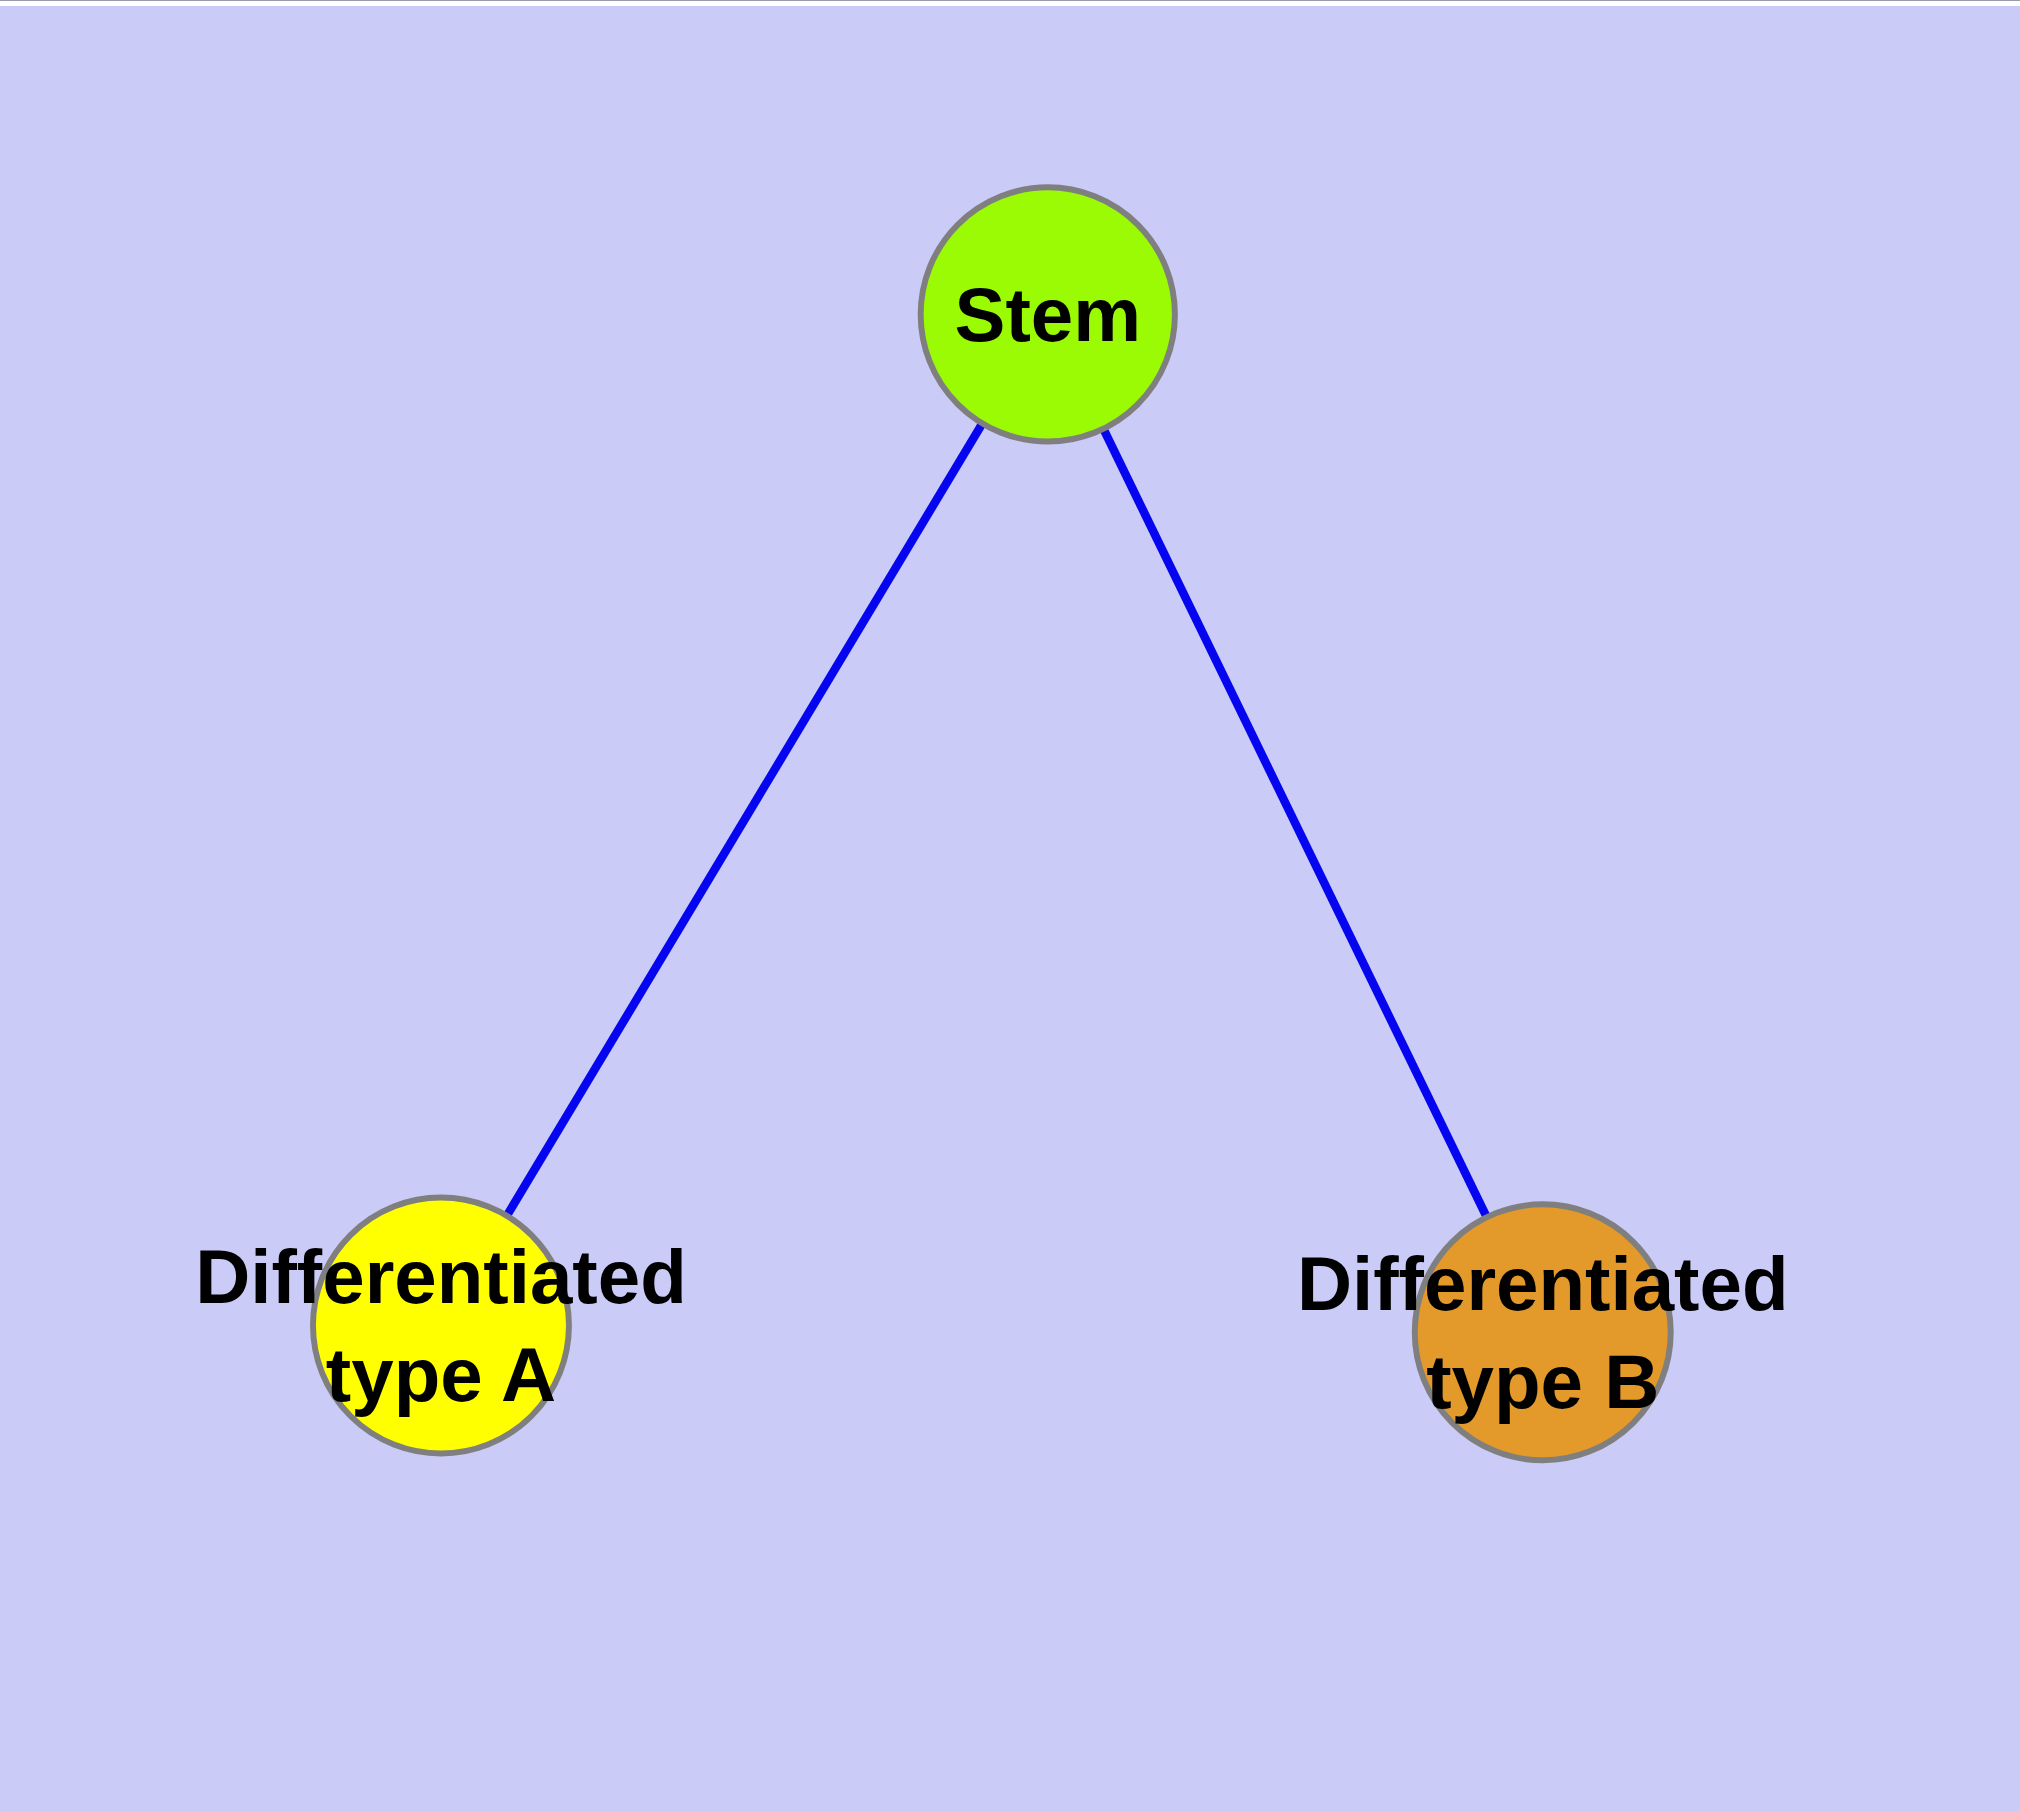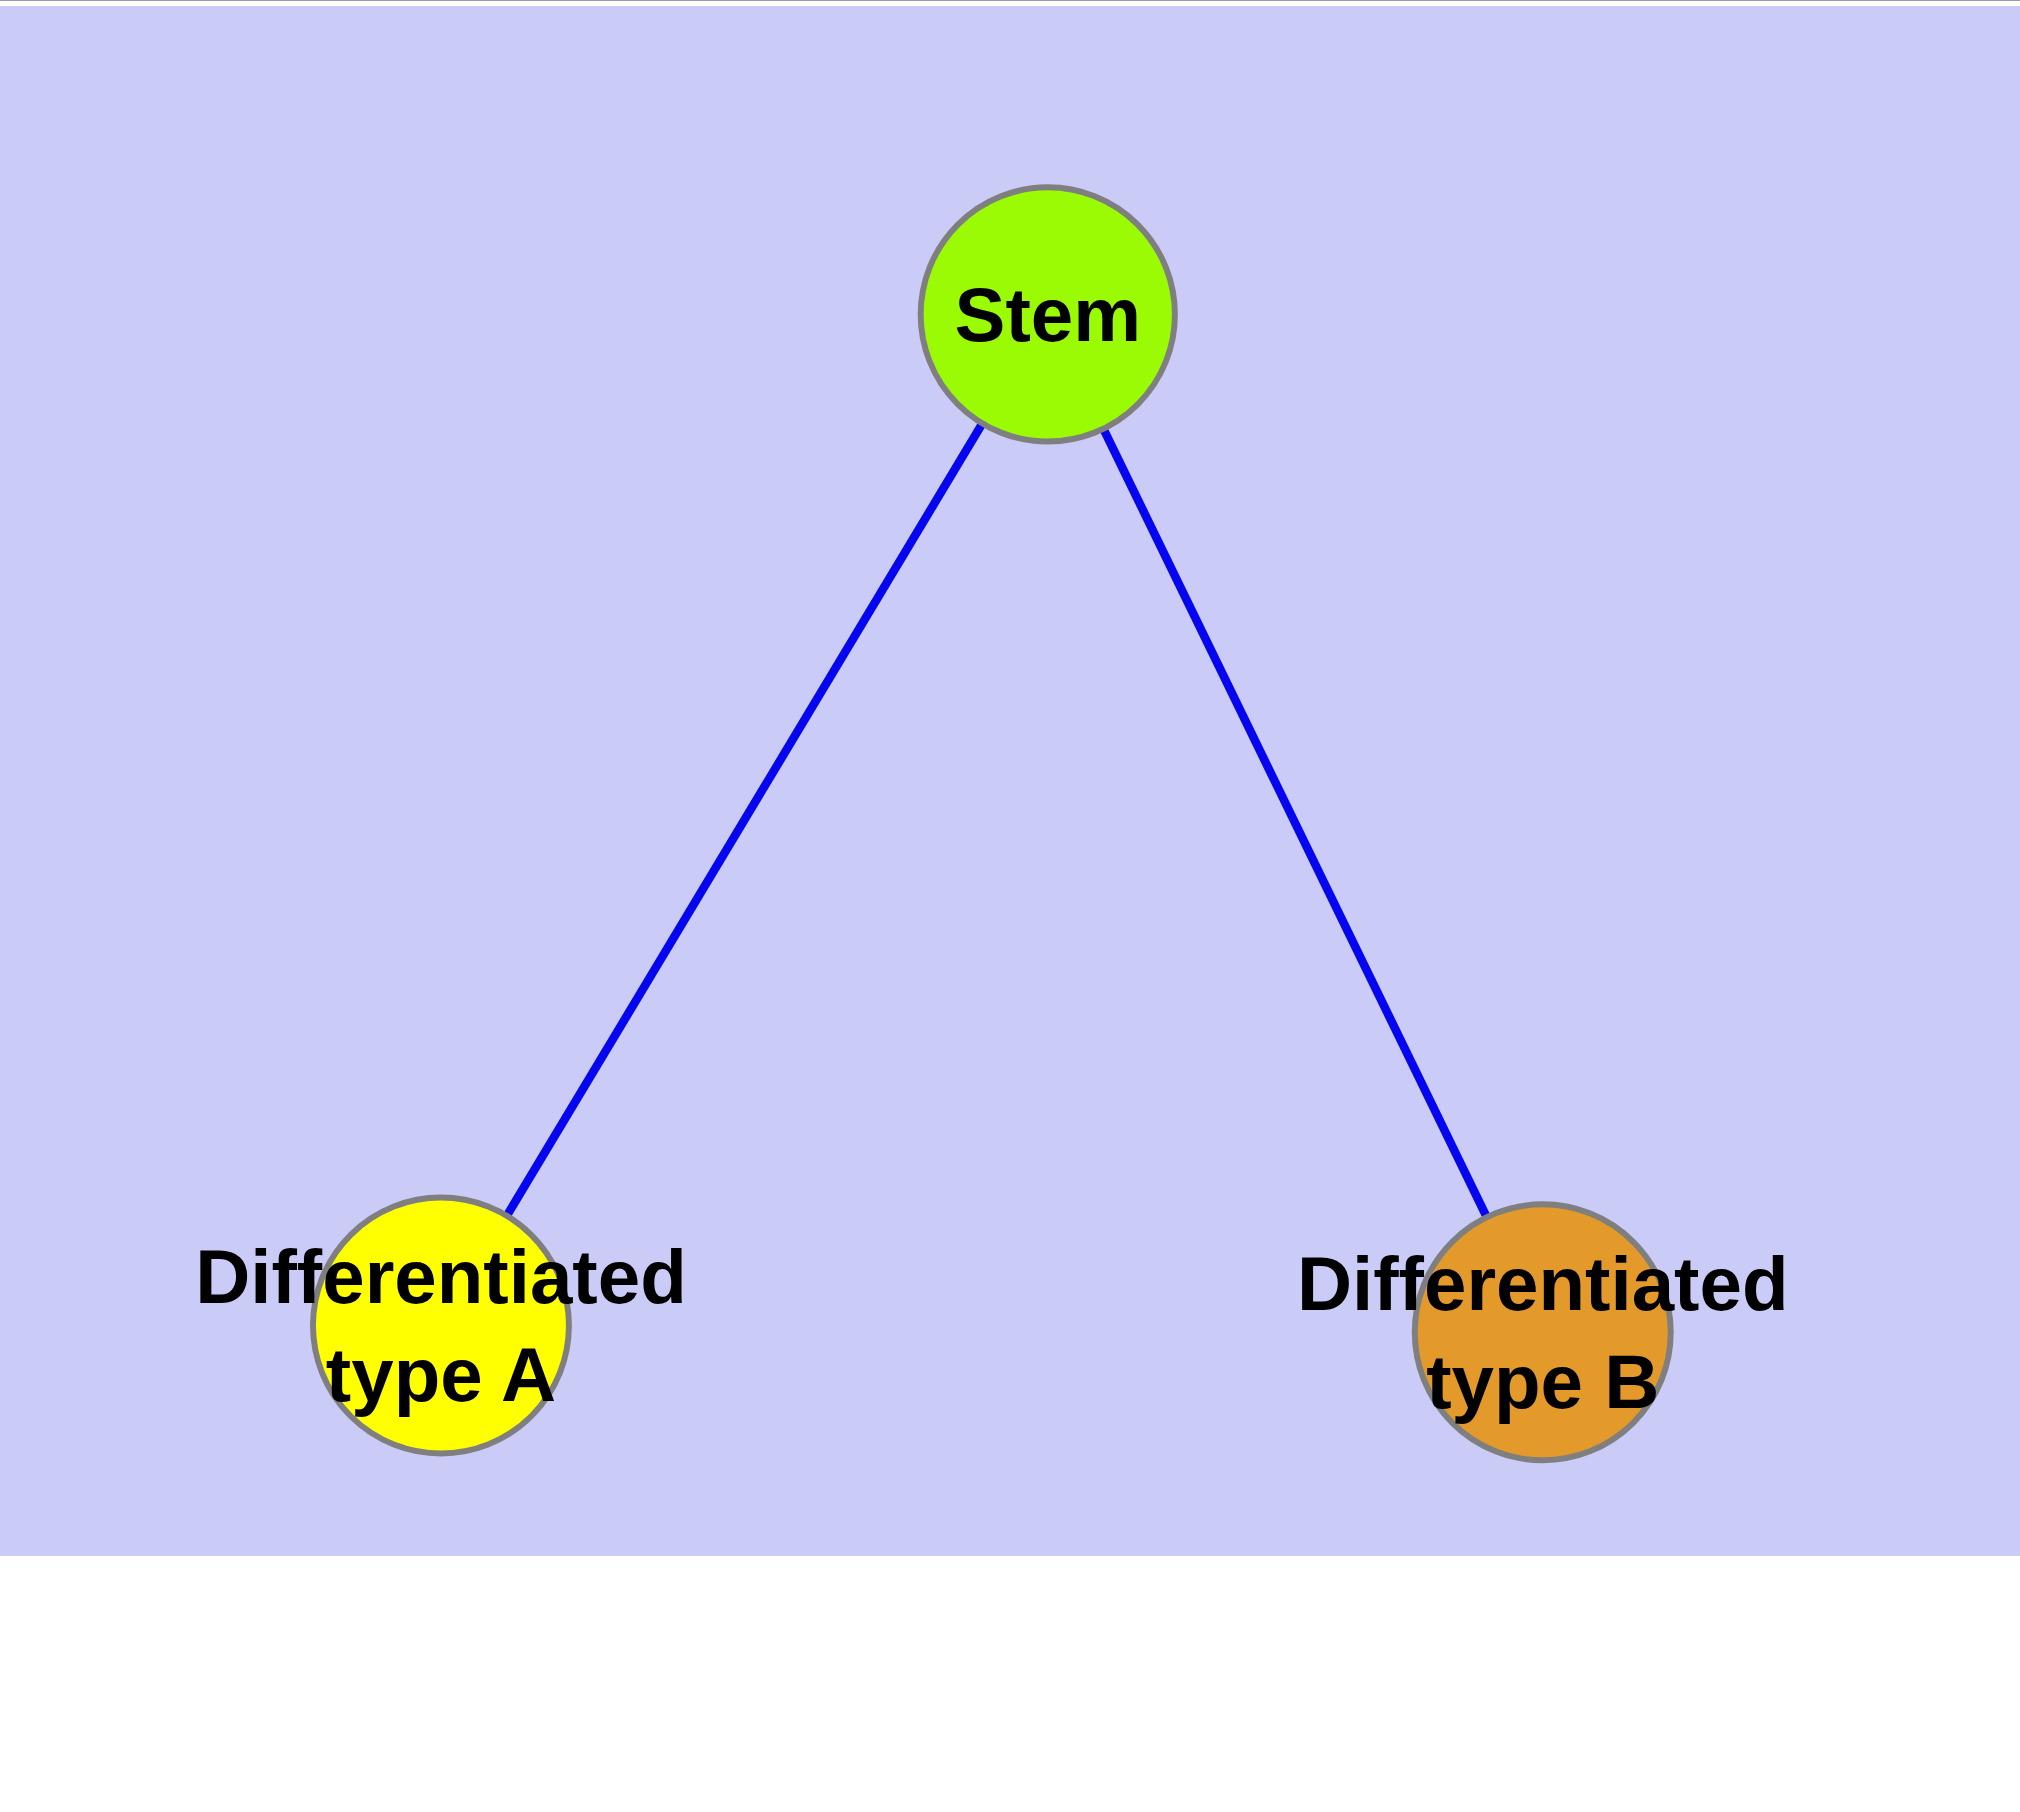--- a/index.html
+++ b/index.html
@@ -3,21 +3,21 @@
 <meta charset="utf-8">
 <style>
   html, body {
     margin: 0;
     padding: 0;
     background: #ffffff;
   }
   .canvas {
     position: relative;
     width: 2021px;
-    height: 1556px;
+    height: 1812px;
     background: #CBCBF7;
     overflow: hidden;
     font-family: "Liberation Sans", sans-serif;
   }
   .top-strip {
     position: absolute;
     top: 0;
     left: 0;
     width: 100%;
     height: 6px;

